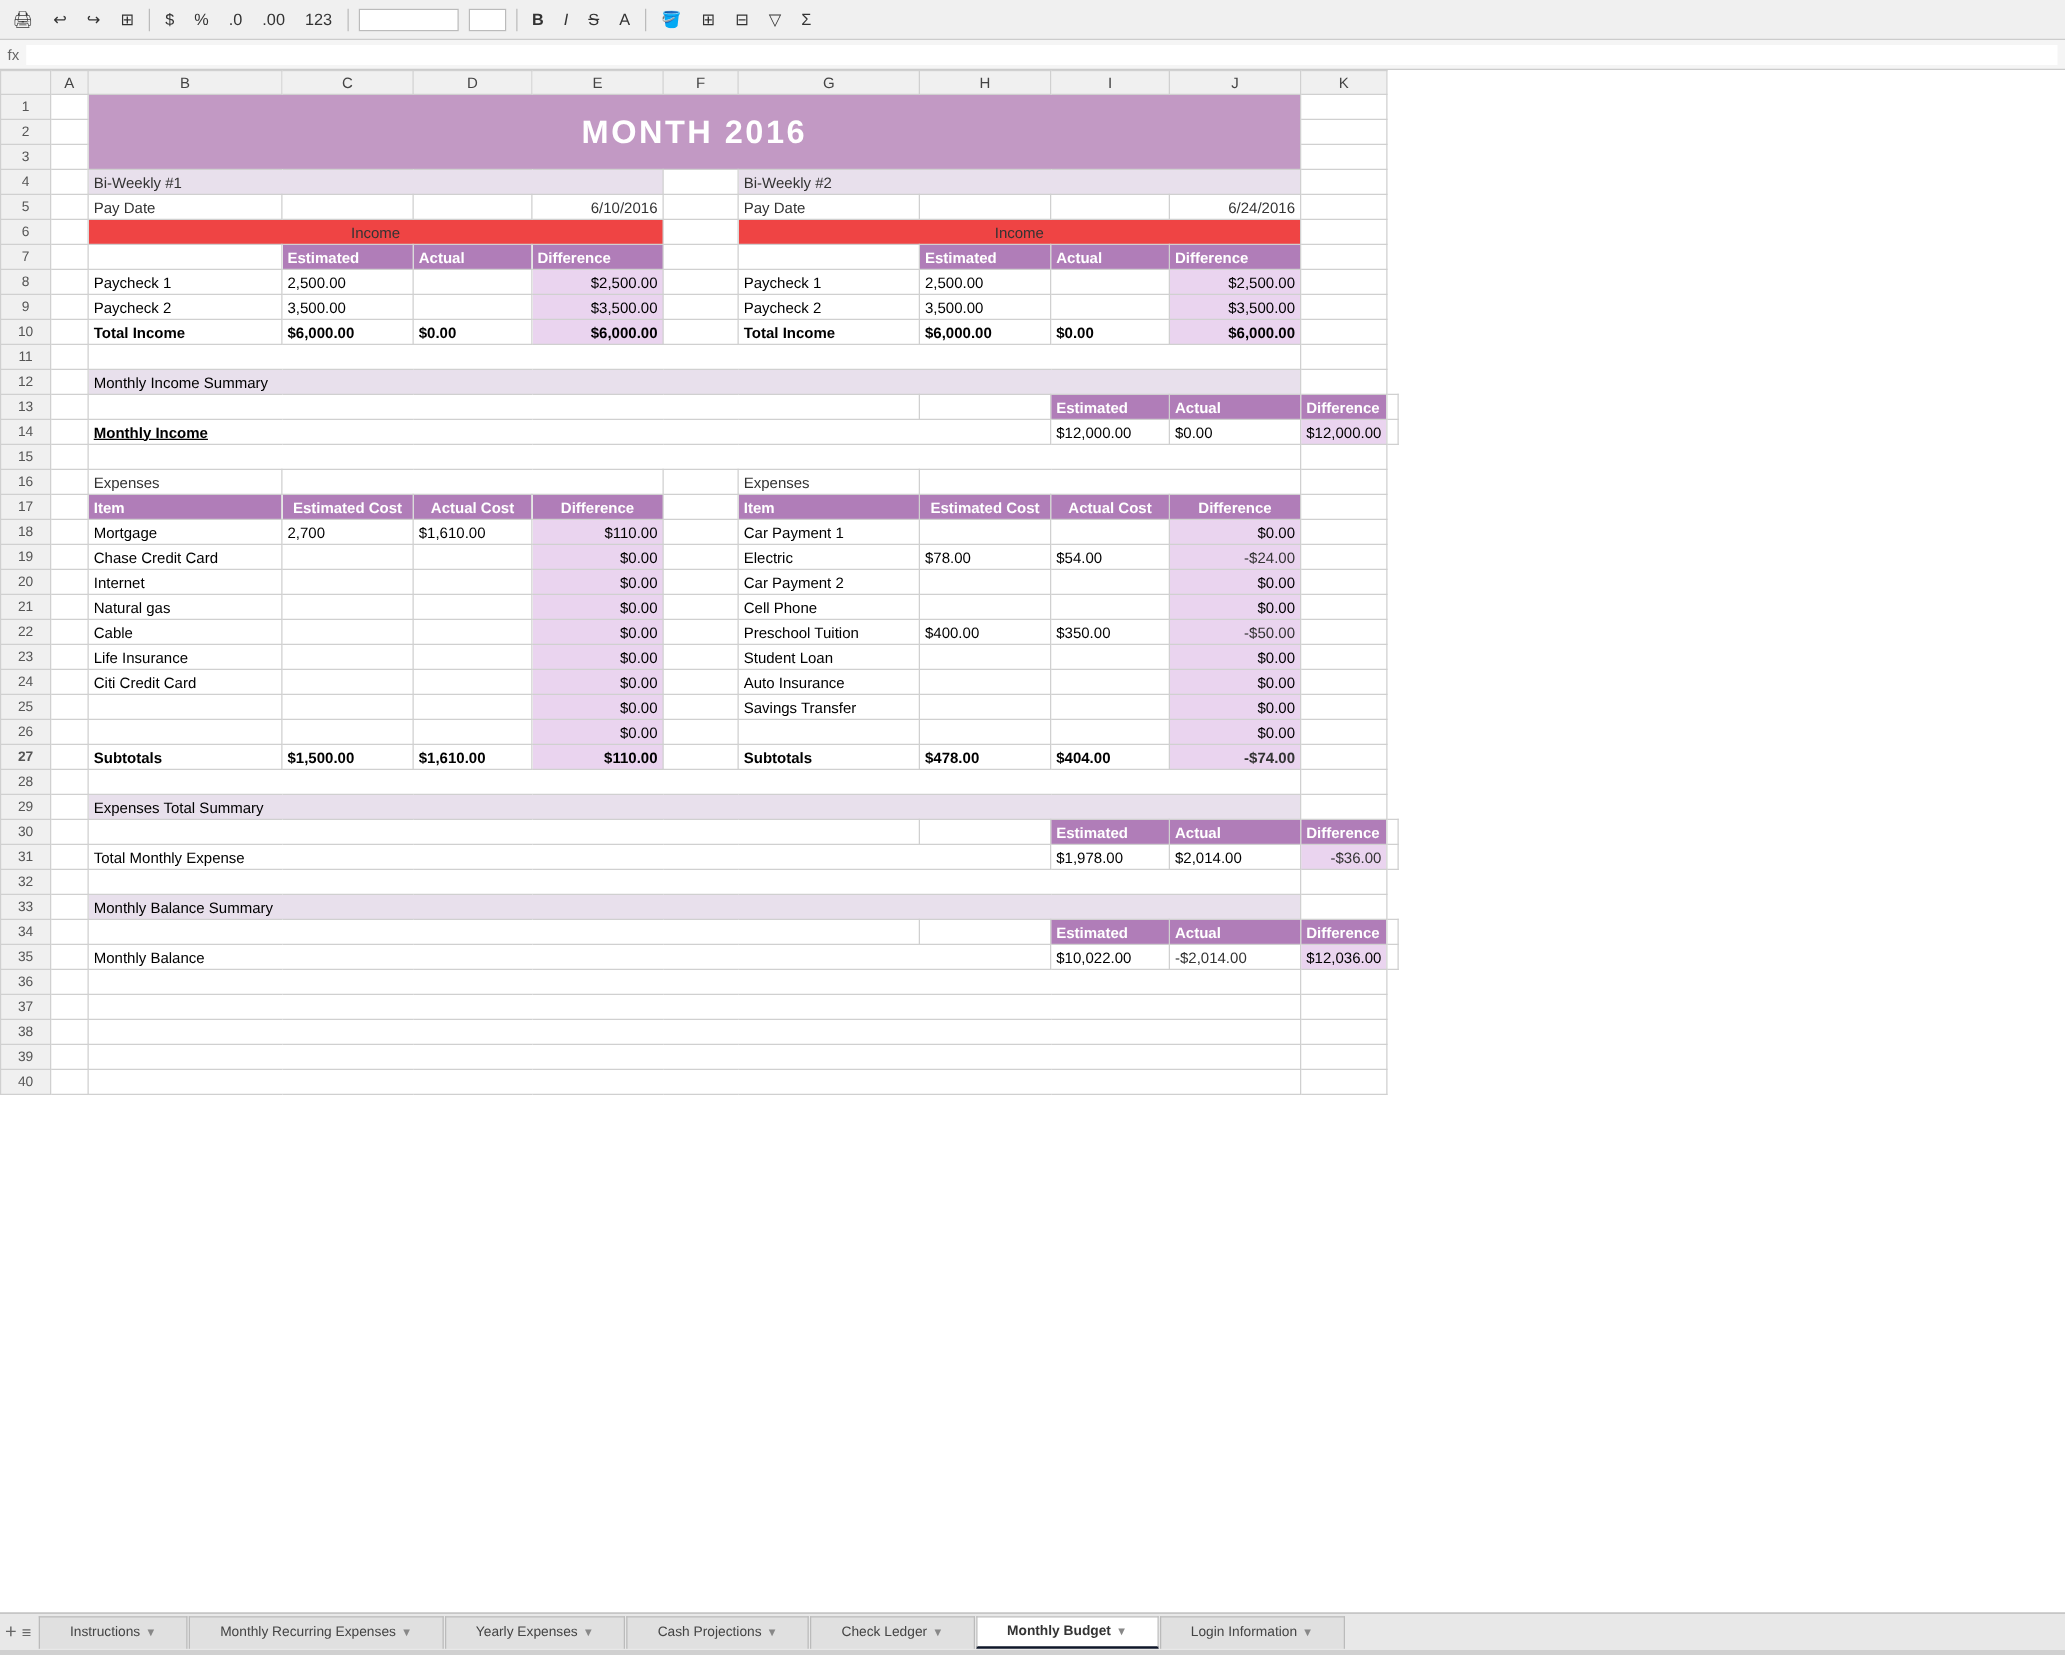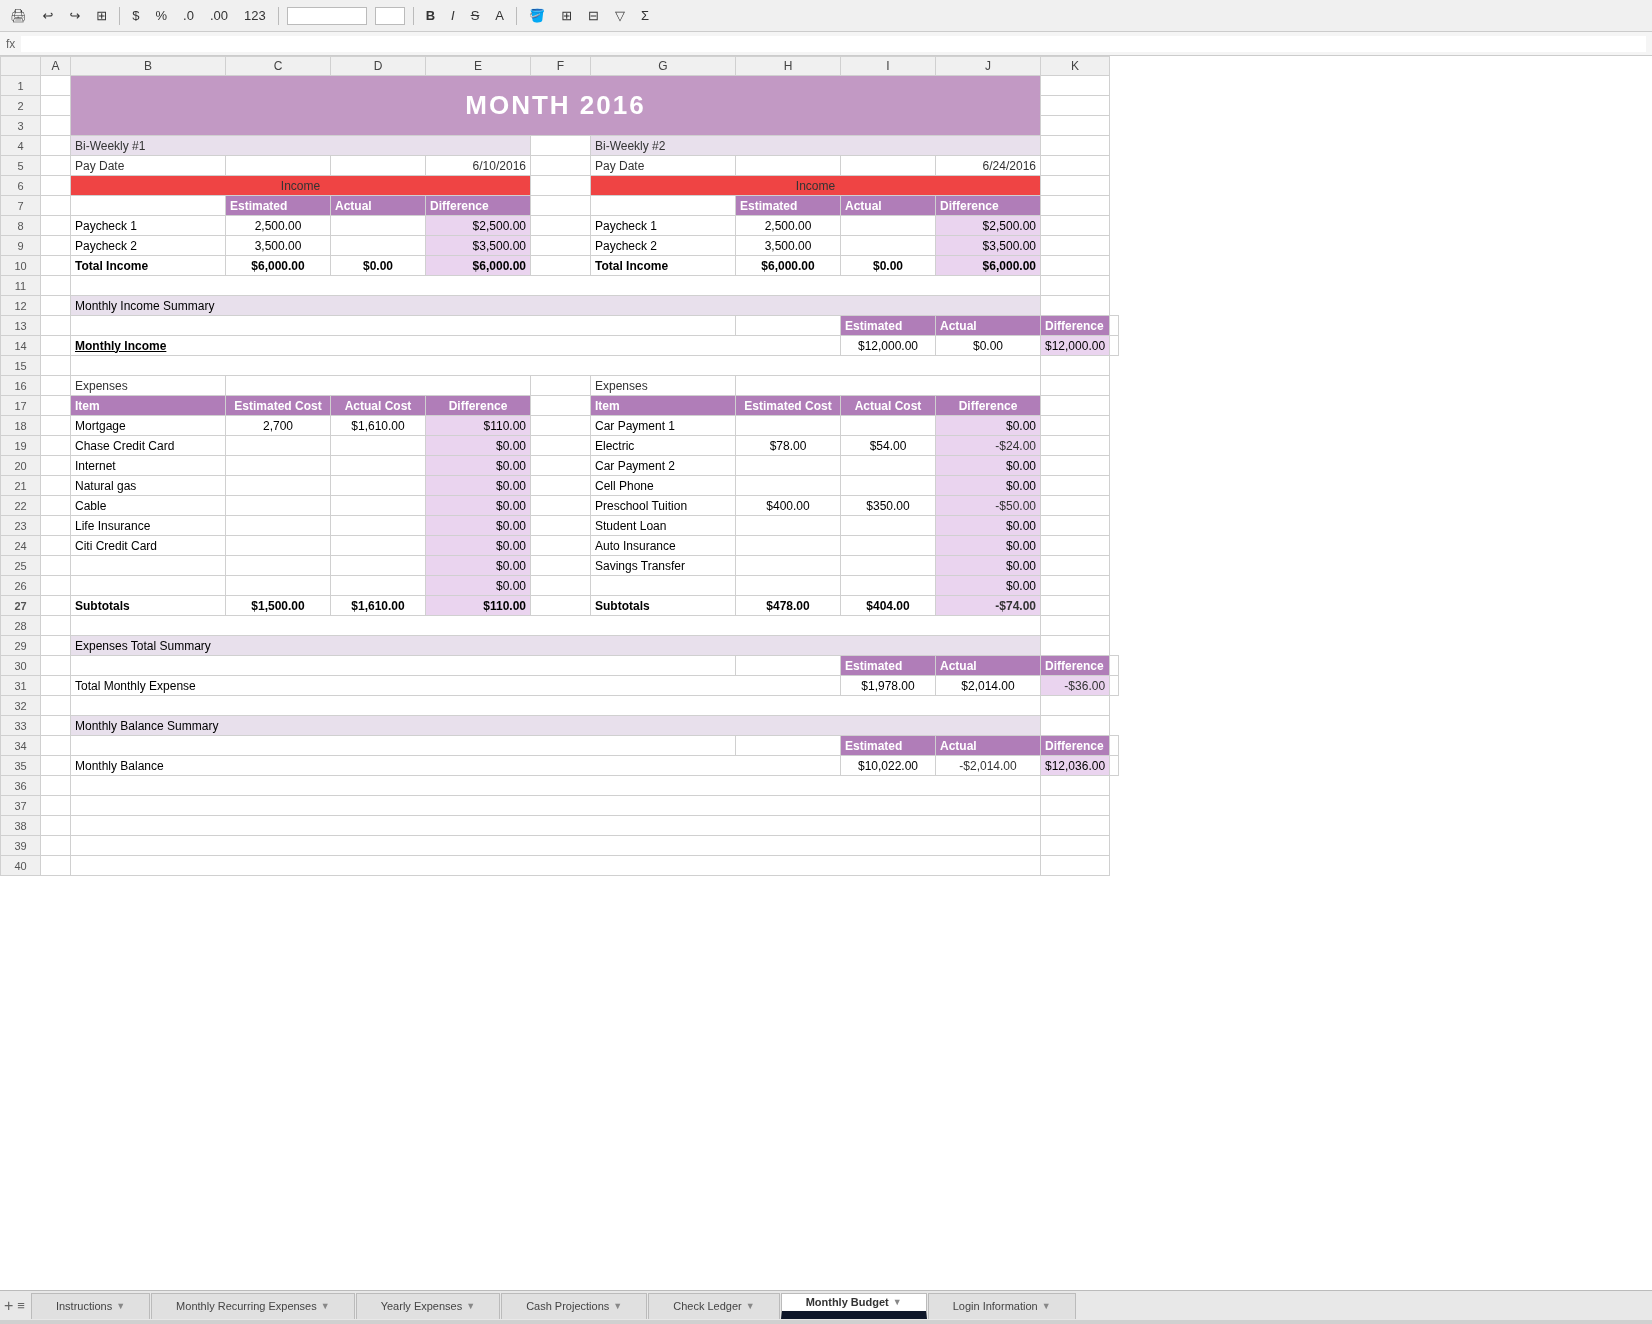--- a/index.html
+++ b/index.html
@@ -133,21 +133,21 @@
 
     
     .purple-header {
       background: #b07db8;
       color: white;
       font-weight: bold;
       text-align: left;
     }
 
     
-    .text-right { text-align: center; }
+    .text-right { text-align: left; }
     .bold { font-weight: bold; }
     .underline { text-decoration: underline; }
 
     
     .diff-cell {
       background: #ead4ef;
       text-align: right;
     }
 
     
@@ -193,21 +193,21 @@
       align-items: center;
       gap: 4px;
       margin-right: 1px;
       height: 26px;
     }
 
     .sheet-tab.active {
       background: white;
       font-weight: bold;
       color: #333;
-      border-bottom: 8px solid #0f172a;
+      border-bottom: 2px solid #0f172a;
     }
 
     .tab-dropdown {
       font-size: 9px;
       color: #888;
     }
 
     
     .negative { color: #333; }
 

